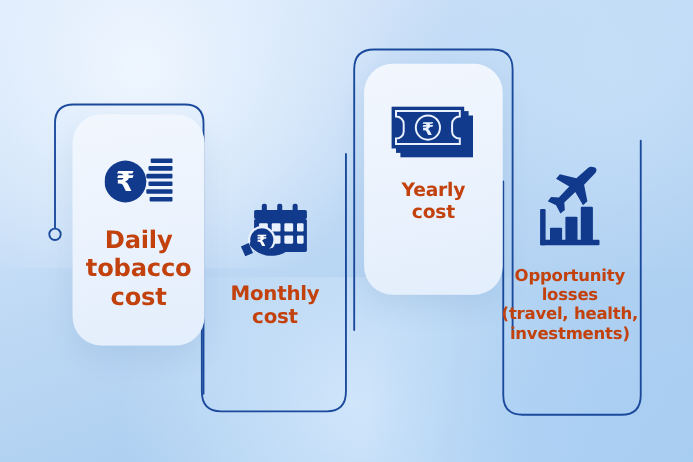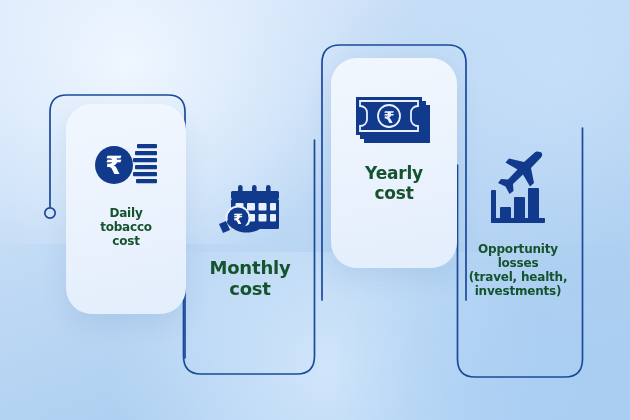--- a/index.html
+++ b/index.html
@@ -83,36 +83,36 @@
   
   .card-content {
     position: absolute;
     display: flex;
     flex-direction: column;
     align-items: center;
     justify-content: flex-start;
     text-align: center;
   }
   .card-label {
-    color: #14532d;
+    color: #c2410c;
     font-weight: 700;
     letter-spacing: -0.2px;
     line-height: 1.18;
     white-space: pre-line;
   }
 
   #content-1 { left: 60px;  top: 140px; width: 132px; }
   #content-2 { left: 186px; top: 185px; width: 128px; }
   #content-3 { left: 327px; top: 95px;  width: 134px; }
   #content-4 { left: 444px; top: 150px; width: 148px; }
 
-  #content-1 .card-label { font-size: 12px; margin-top: 16px; }
+  #content-1 .card-label { font-size: 22px; margin-top: 16px; }
   #content-2 .card-label { font-size: 18px; margin-top: 16px; }
   #content-3 .card-label { font-size: 17px; margin-top: 14px; }
-  #content-4 .card-label { font-size: 12px; margin-top: 16px; }
+  #content-4 .card-label { font-size: 15px; margin-top: 16px; }
 
   .icon-wrap {
     display: block;
     line-height: 0;
   }
 </style>
 </head>
 <body>
 
 <div id="stage">

